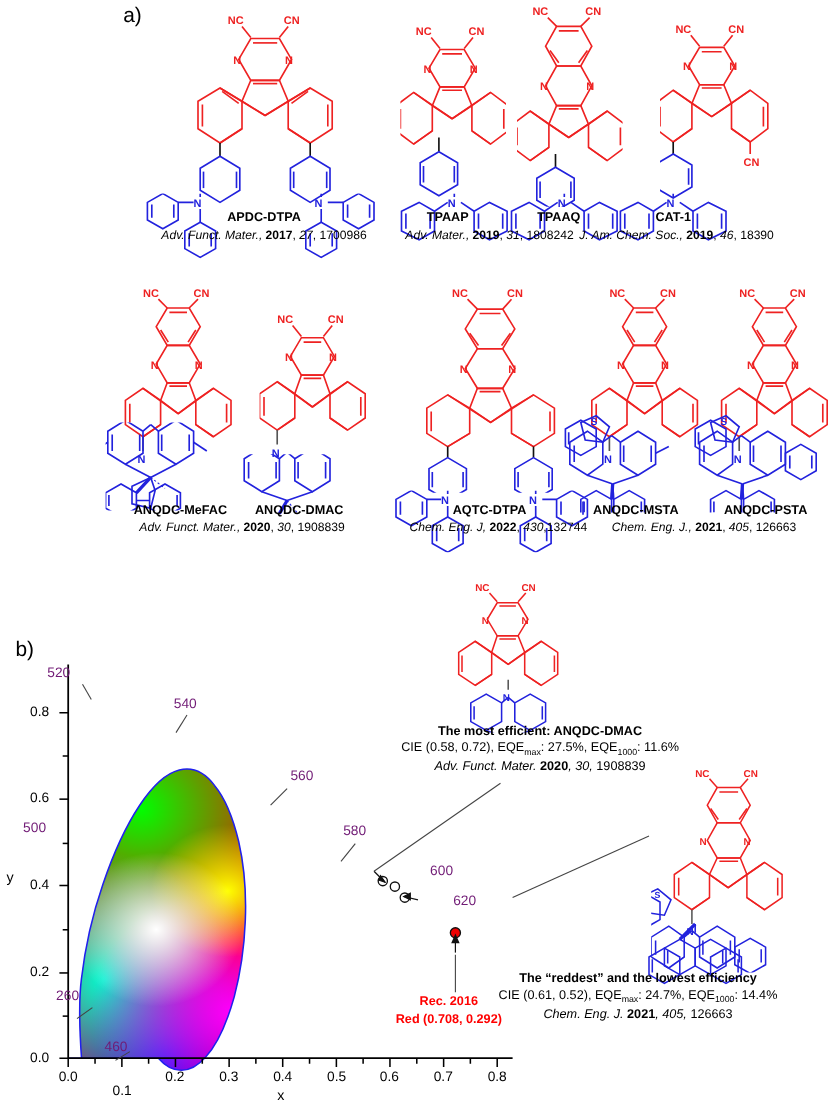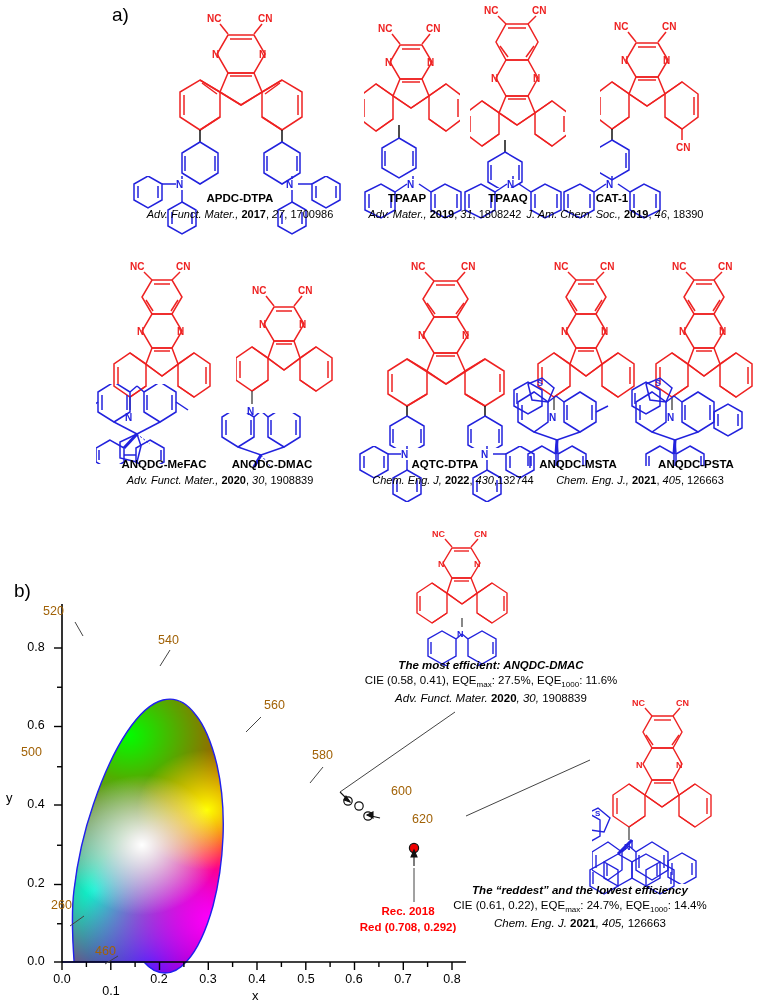--- a/index.html
+++ b/index.html
@@ -40,21 +40,21 @@
   .ref .pl{font-style:normal;font-weight:normal;}
   .ref .it{font-style:italic;font-weight:normal;}
   .annot{
     position:absolute;
     text-align:center;
     font-size:11.5px;
     font-family:"Liberation Sans",sans-serif;
     line-height:1.32;
     color:#000;
   }
-  .annot .hd{font-weight:bold;font-style:italic;}
+  .annot .hd{font-weight:bold;}
   .annot sub{font-size:8px;}
   .annot .j{font-style:italic;}
   .annot .j b{font-style:normal;}
   .annot .j .it{}
   .rec2020{
     position:absolute;
     text-align:center;
     font-size:11.5px;
     font-weight:bold;
     color:#ff0000;
@@ -71,21 +71,21 @@
     position:absolute;
     font-size:12.5px;
     font-family:"Liberation Sans",sans-serif;
     color:#000;
     text-align:center;
   }
   .wl{
     position:absolute;
     font-size:12.5px;
     font-family:"Liberation Sans",sans-serif;
-    color:#a16207;
+    color:#701a75;
     white-space:nowrap;
   }
   svg{display:block;}
   .lead{stroke:#444;stroke-width:1;fill:none;}
 </style>
 </head>
 <body>
 
 <div class="panel-letter" style="left:112px;top:4px;">a)</div>
 
@@ -860,21 +860,21 @@
     <line x1="68" y1="138" x2="48" y2="146"></line>
     <path d="M48,146 L42,156" stroke="#2222dd" stroke-width="3"></path>
     <path d="M48,146 L56,155" stroke="#2222dd" stroke-width="1" stroke-dasharray="2,2"></path>
   </g>
 </svg>
 </div>
 
 <div class="annot" style="left:286px;top:658px;width:410px;">
   <div class="hd">The most efficient: ANQDC-DMAC</div>
   <div>
-    <span>CIE (0.58, 0.41), EQE</span><sub>max</sub><span>: 27.5%, EQE</span><sub>1000</sub><span>: 11.6%</span>
+    <span>CIE (0.58, 0.72), EQE</span><sub>max</sub><span>: 27.5%, EQE</span><sub>1000</sub><span>: 11.6%</span>
   </div>
   <div class="j">
     <span class="it">Adv. Funct. Mater.</span>
     <b>2020</b>,
     <span class="it">30</span>,
     <span style="font-style:normal">1908839</span>
   </div>
 </div>
 
 <div class="mol" style="left:592px;top:694px;">
@@ -937,32 +937,32 @@
     <line x1="5" y1="34" x2="5" y2="46"></line>
     <line x1="83" y1="34" x2="83" y2="46"></line>
     <path d="M44,2 L30,16" stroke="#2222dd" stroke-width="3"></path>
   </g>
 </svg>
 </div>
 
 <div class="annot" style="left:396px;top:883px;width:368px;">
   <div class="hd">The “reddest” and the lowest efficiency</div>
   <div>
-    <span>CIE (0.61, 0.22), EQE</span><sub>max</sub><span>: 24.7%, EQE</span><sub>1000</sub><span>: 14.4%</span>
+    <span>CIE (0.61, 0.52), EQE</span><sub>max</sub><span>: 24.7%, EQE</span><sub>1000</sub><span>: 14.4%</span>
   </div>
   <div class="j">
     <span class="it">Chem. Eng. J.</span>
     <b>2021</b>,
     <span class="it">405</span>,
     <span style="font-style:normal">126663</span>
   </div>
 </div>
 
 <div class="rec2020" style="left:328px;top:904px;width:160px;">
-  <div>Rec. 2018</div>
+  <div>Rec. 2016</div>
   <div>Red (0.708, 0.292)</div>
 </div>
 
 <div style="position:absolute;left:0;top:0;width:764px;height:1008px;pointer-events:none;">
 <svg width="764" height="1008" viewBox="0 0 764 1008">
   <line x1="455" y1="712" x2="340" y2="792" class="lead"></line>
   <line x1="590" y1="760" x2="466" y2="816" class="lead"></line>
   <line x1="414" y1="902" x2="414" y2="868" class="lead"></line>
 </svg>
 </div>

